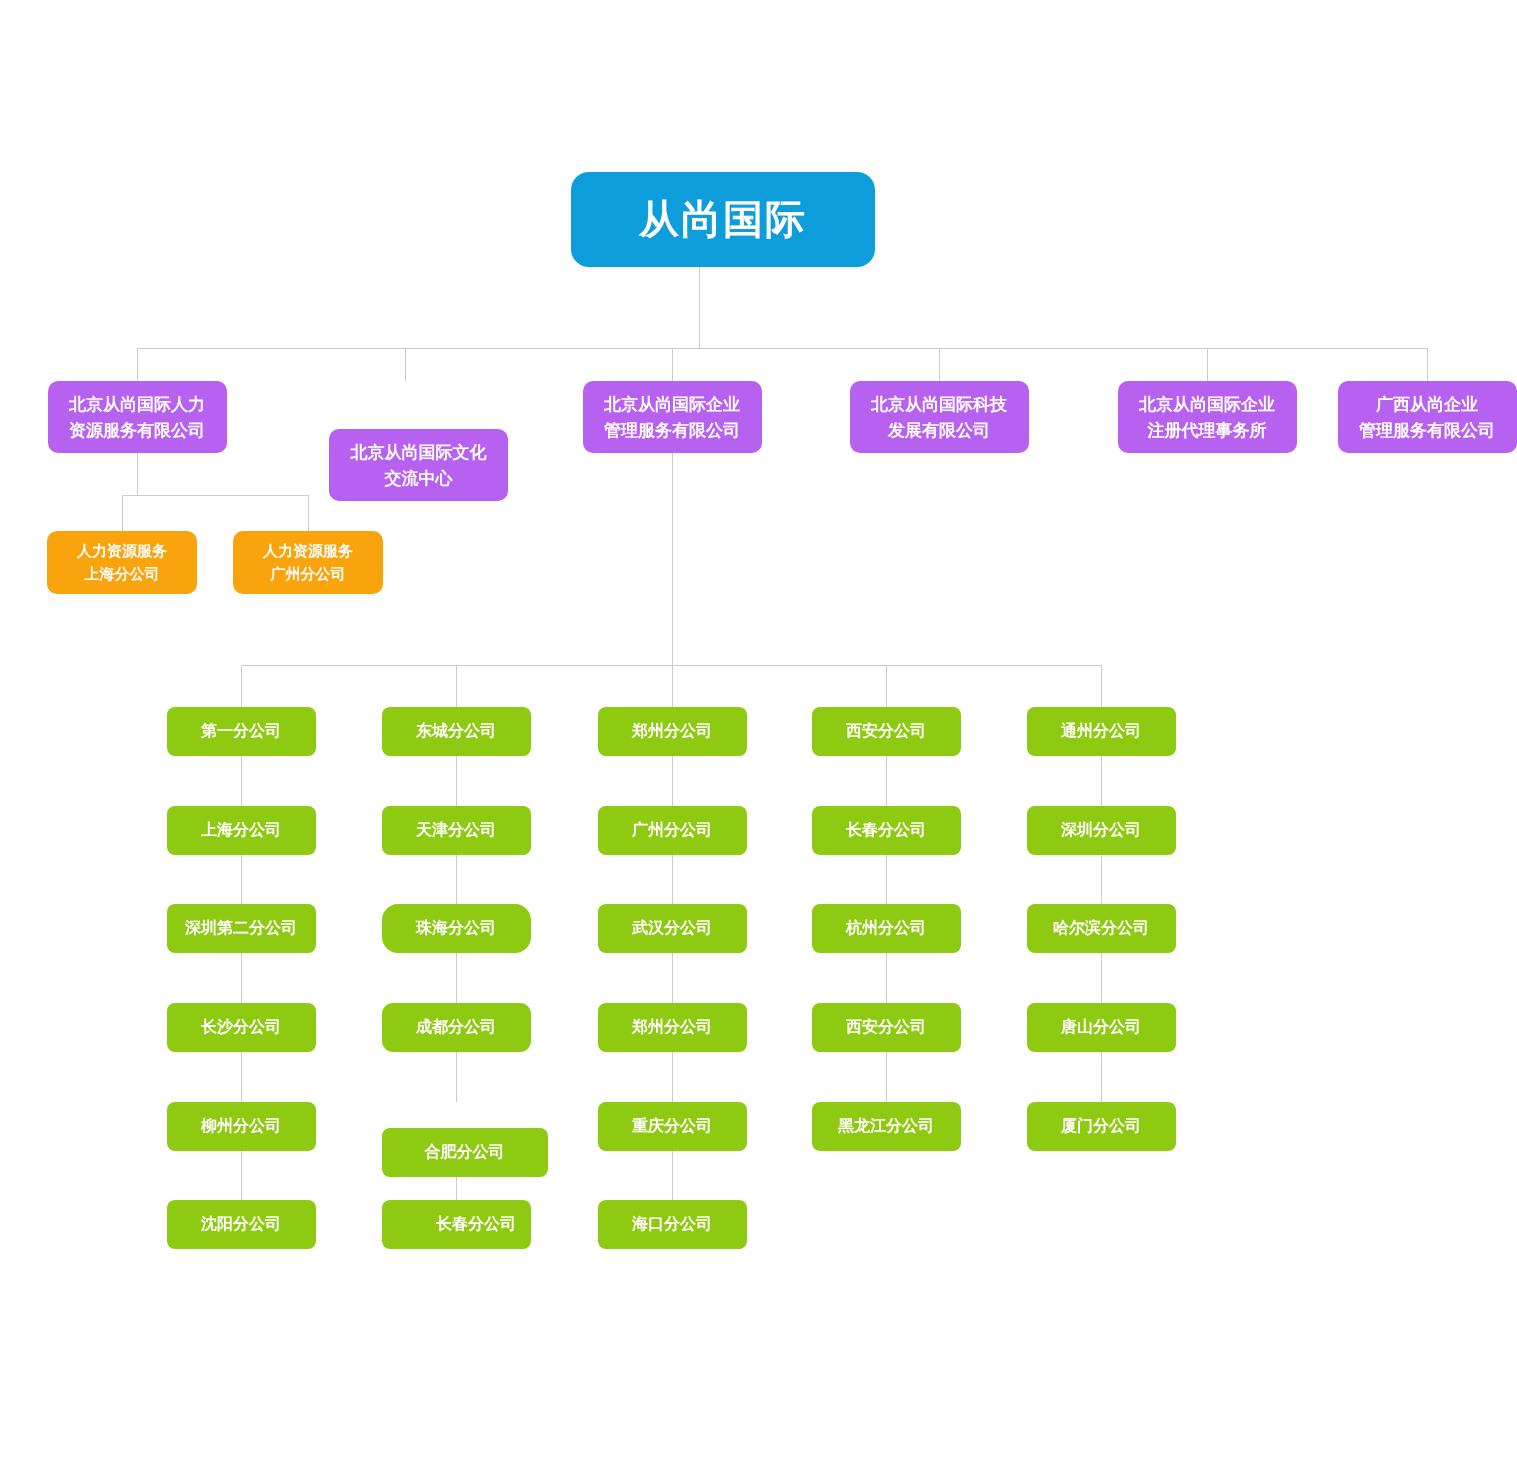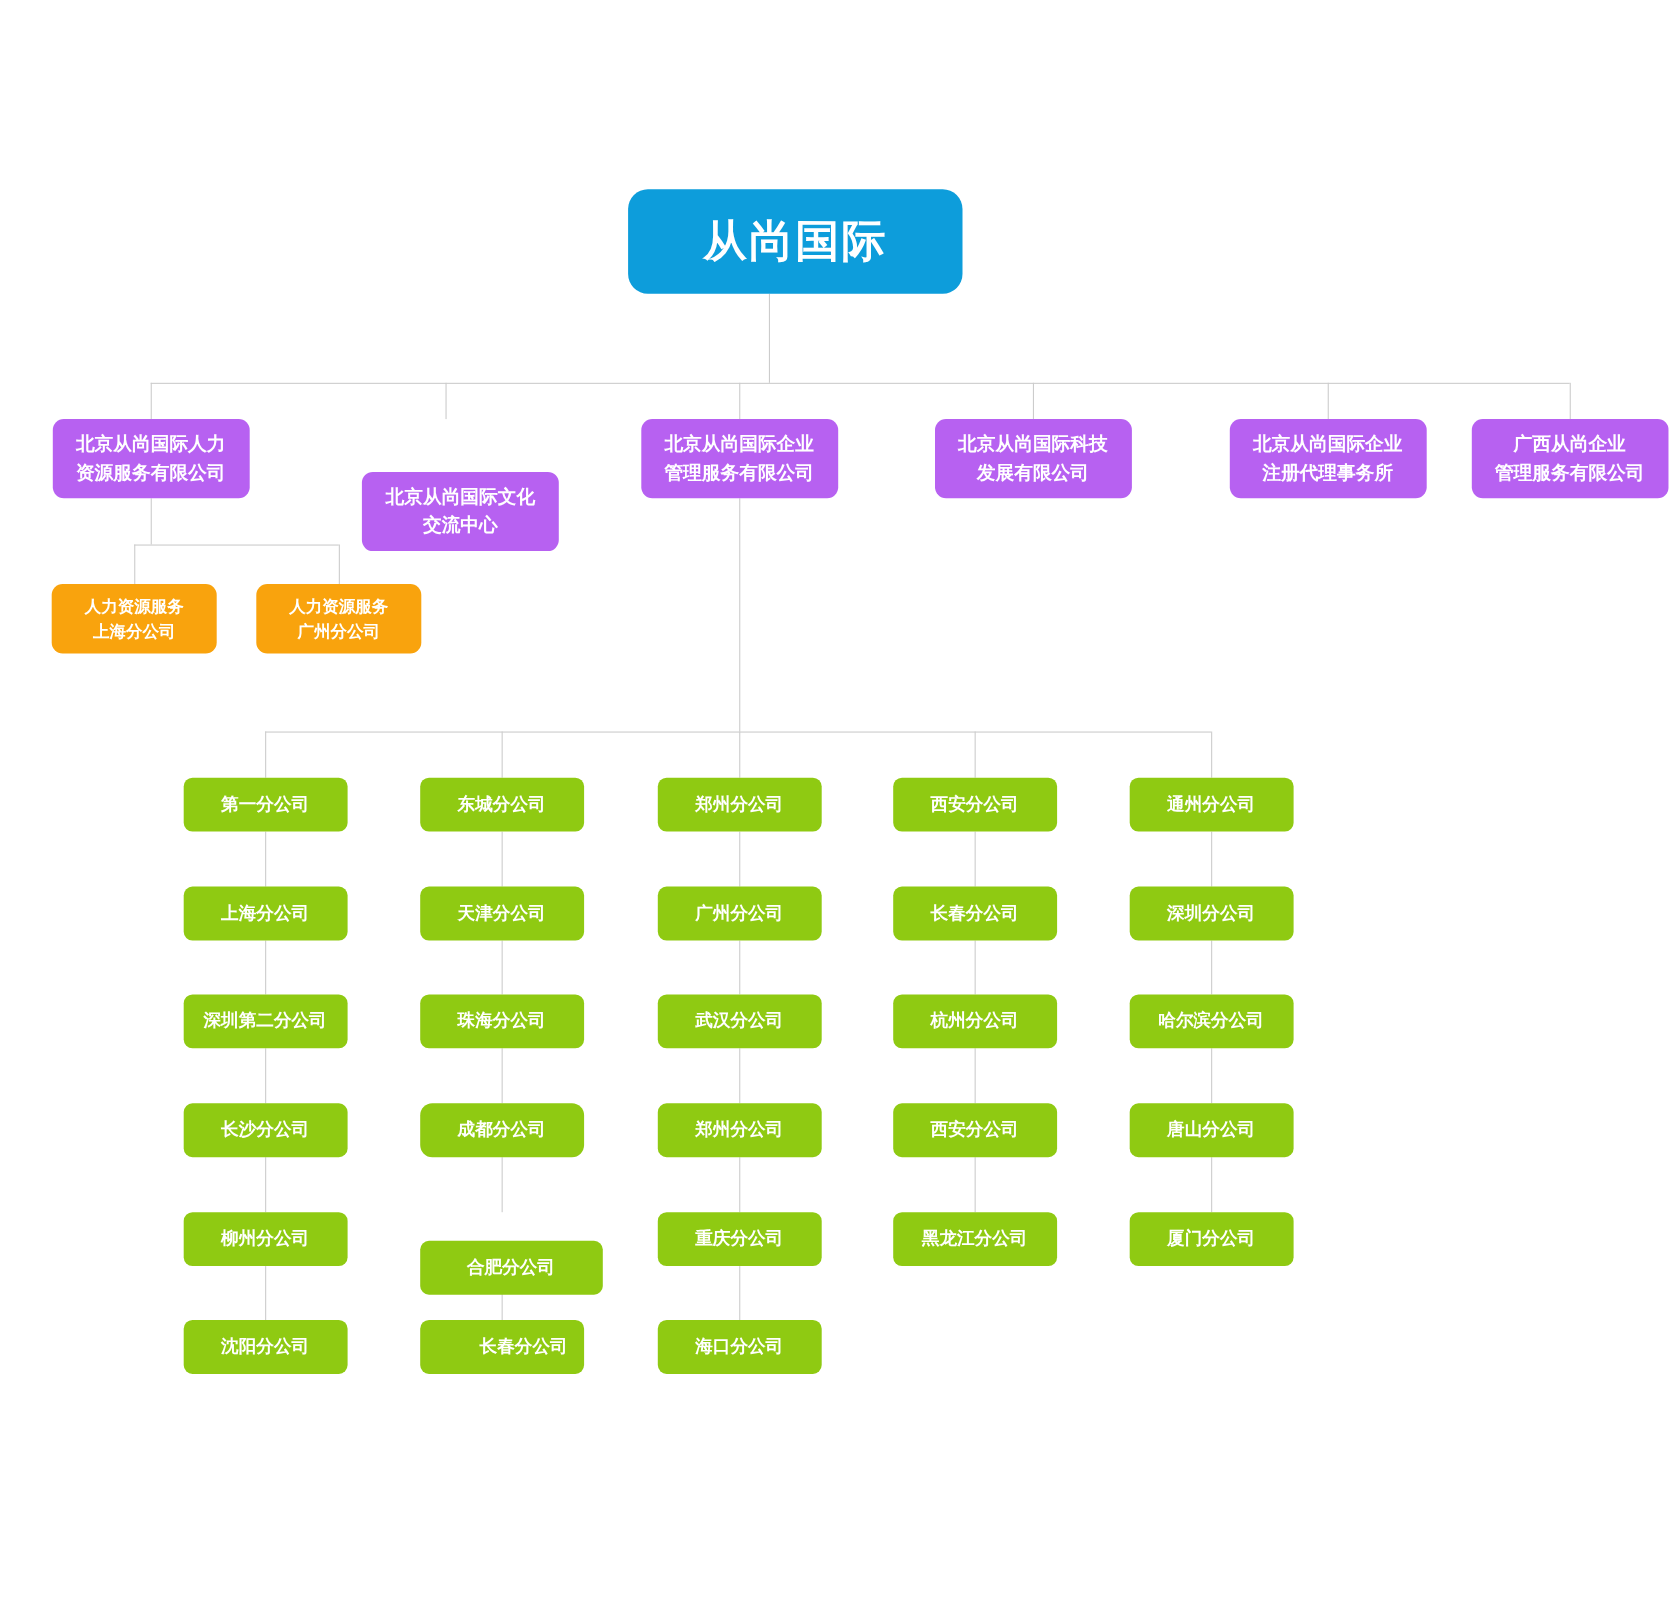--- a/index.html
+++ b/index.html
@@ -50,21 +50,21 @@
     <div class="node node-l3" style="left: 233px; top: 531px; width: 150px; height: 63px; background: rgb(249, 163, 13);">人力资源服务
 广州分公司</div>
     <div class="node node-green" style="left: 166.5px; top: 707px; width: 149px; height: 49px; background: rgb(143, 202, 18);">第一分公司</div>
     <div class="node node-green" style="left: 166.5px; top: 806px; width: 149px; height: 49px; background: rgb(143, 202, 18);">上海分公司</div>
     <div class="node node-green" style="left: 166.5px; top: 904px; width: 149px; height: 49px; background: rgb(143, 202, 18);">深圳第二分公司</div>
     <div class="node node-green" style="left: 166.5px; top: 1003px; width: 149px; height: 49px; background: rgb(143, 202, 18);">长沙分公司</div>
     <div class="node node-green" style="left: 166.5px; top: 1102px; width: 149px; height: 49px; background: rgb(143, 202, 18);">柳州分公司</div>
     <div class="node node-green" style="left: 166.5px; top: 1200px; width: 149px; height: 49px; background: rgb(143, 202, 18);">沈阳分公司</div>
     <div class="node node-green" style="left: 381.5px; top: 707px; width: 149px; height: 49px; background: rgb(143, 202, 18);">东城分公司</div>
     <div class="node node-green" style="left: 381.5px; top: 806px; width: 149px; height: 49px; background: rgb(143, 202, 18);">天津分公司</div>
-    <div class="node node-green" style="left: 381.5px; top: 904px; width: 149px; height: 49px; background: rgb(143, 202, 18);">珠海分公司</div>
+    <div class="node node-green" style="left: 381.5px; top: 904px; width: 149px; height: 49px; background: rgb(143, 202, 18); border-radius: 16px;">珠海分公司</div>
     <div class="node node-green" style="left: 381.5px; top: 1003px; width: 149px; height: 49px; background: rgb(143, 202, 18); border-radius: 11px;">成都分公司</div>
     <div class="node node-green" style="left: 381.5px; top: 1128px; width: 166px; height: 49px; background: rgb(143, 202, 18);">合肥分公司</div>
     <div class="node node-green" style="left: 381.5px; top: 1200px; width: 149px; height: 49px; background: rgb(143, 202, 18); padding-left: 40px;">长春分公司</div>
     <div class="node node-green" style="left: 597.5px; top: 707px; width: 149px; height: 49px; background: rgb(143, 202, 18);">郑州分公司</div>
     <div class="node node-green" style="left: 597.5px; top: 806px; width: 149px; height: 49px; background: rgb(143, 202, 18);">广州分公司</div>
     <div class="node node-green" style="left: 597.5px; top: 904px; width: 149px; height: 49px; background: rgb(143, 202, 18);">武汉分公司</div>
     <div class="node node-green" style="left: 597.5px; top: 1003px; width: 149px; height: 49px; background: rgb(143, 202, 18);">郑州分公司</div>
     <div class="node node-green" style="left: 597.5px; top: 1102px; width: 149px; height: 49px; background: rgb(143, 202, 18);">重庆分公司</div>
     <div class="node node-green" style="left: 597.5px; top: 1200px; width: 149px; height: 49px; background: rgb(143, 202, 18);">海口分公司</div>
     <div class="node node-green" style="left: 811.5px; top: 707px; width: 149px; height: 49px; background: rgb(143, 202, 18);">西安分公司</div>

